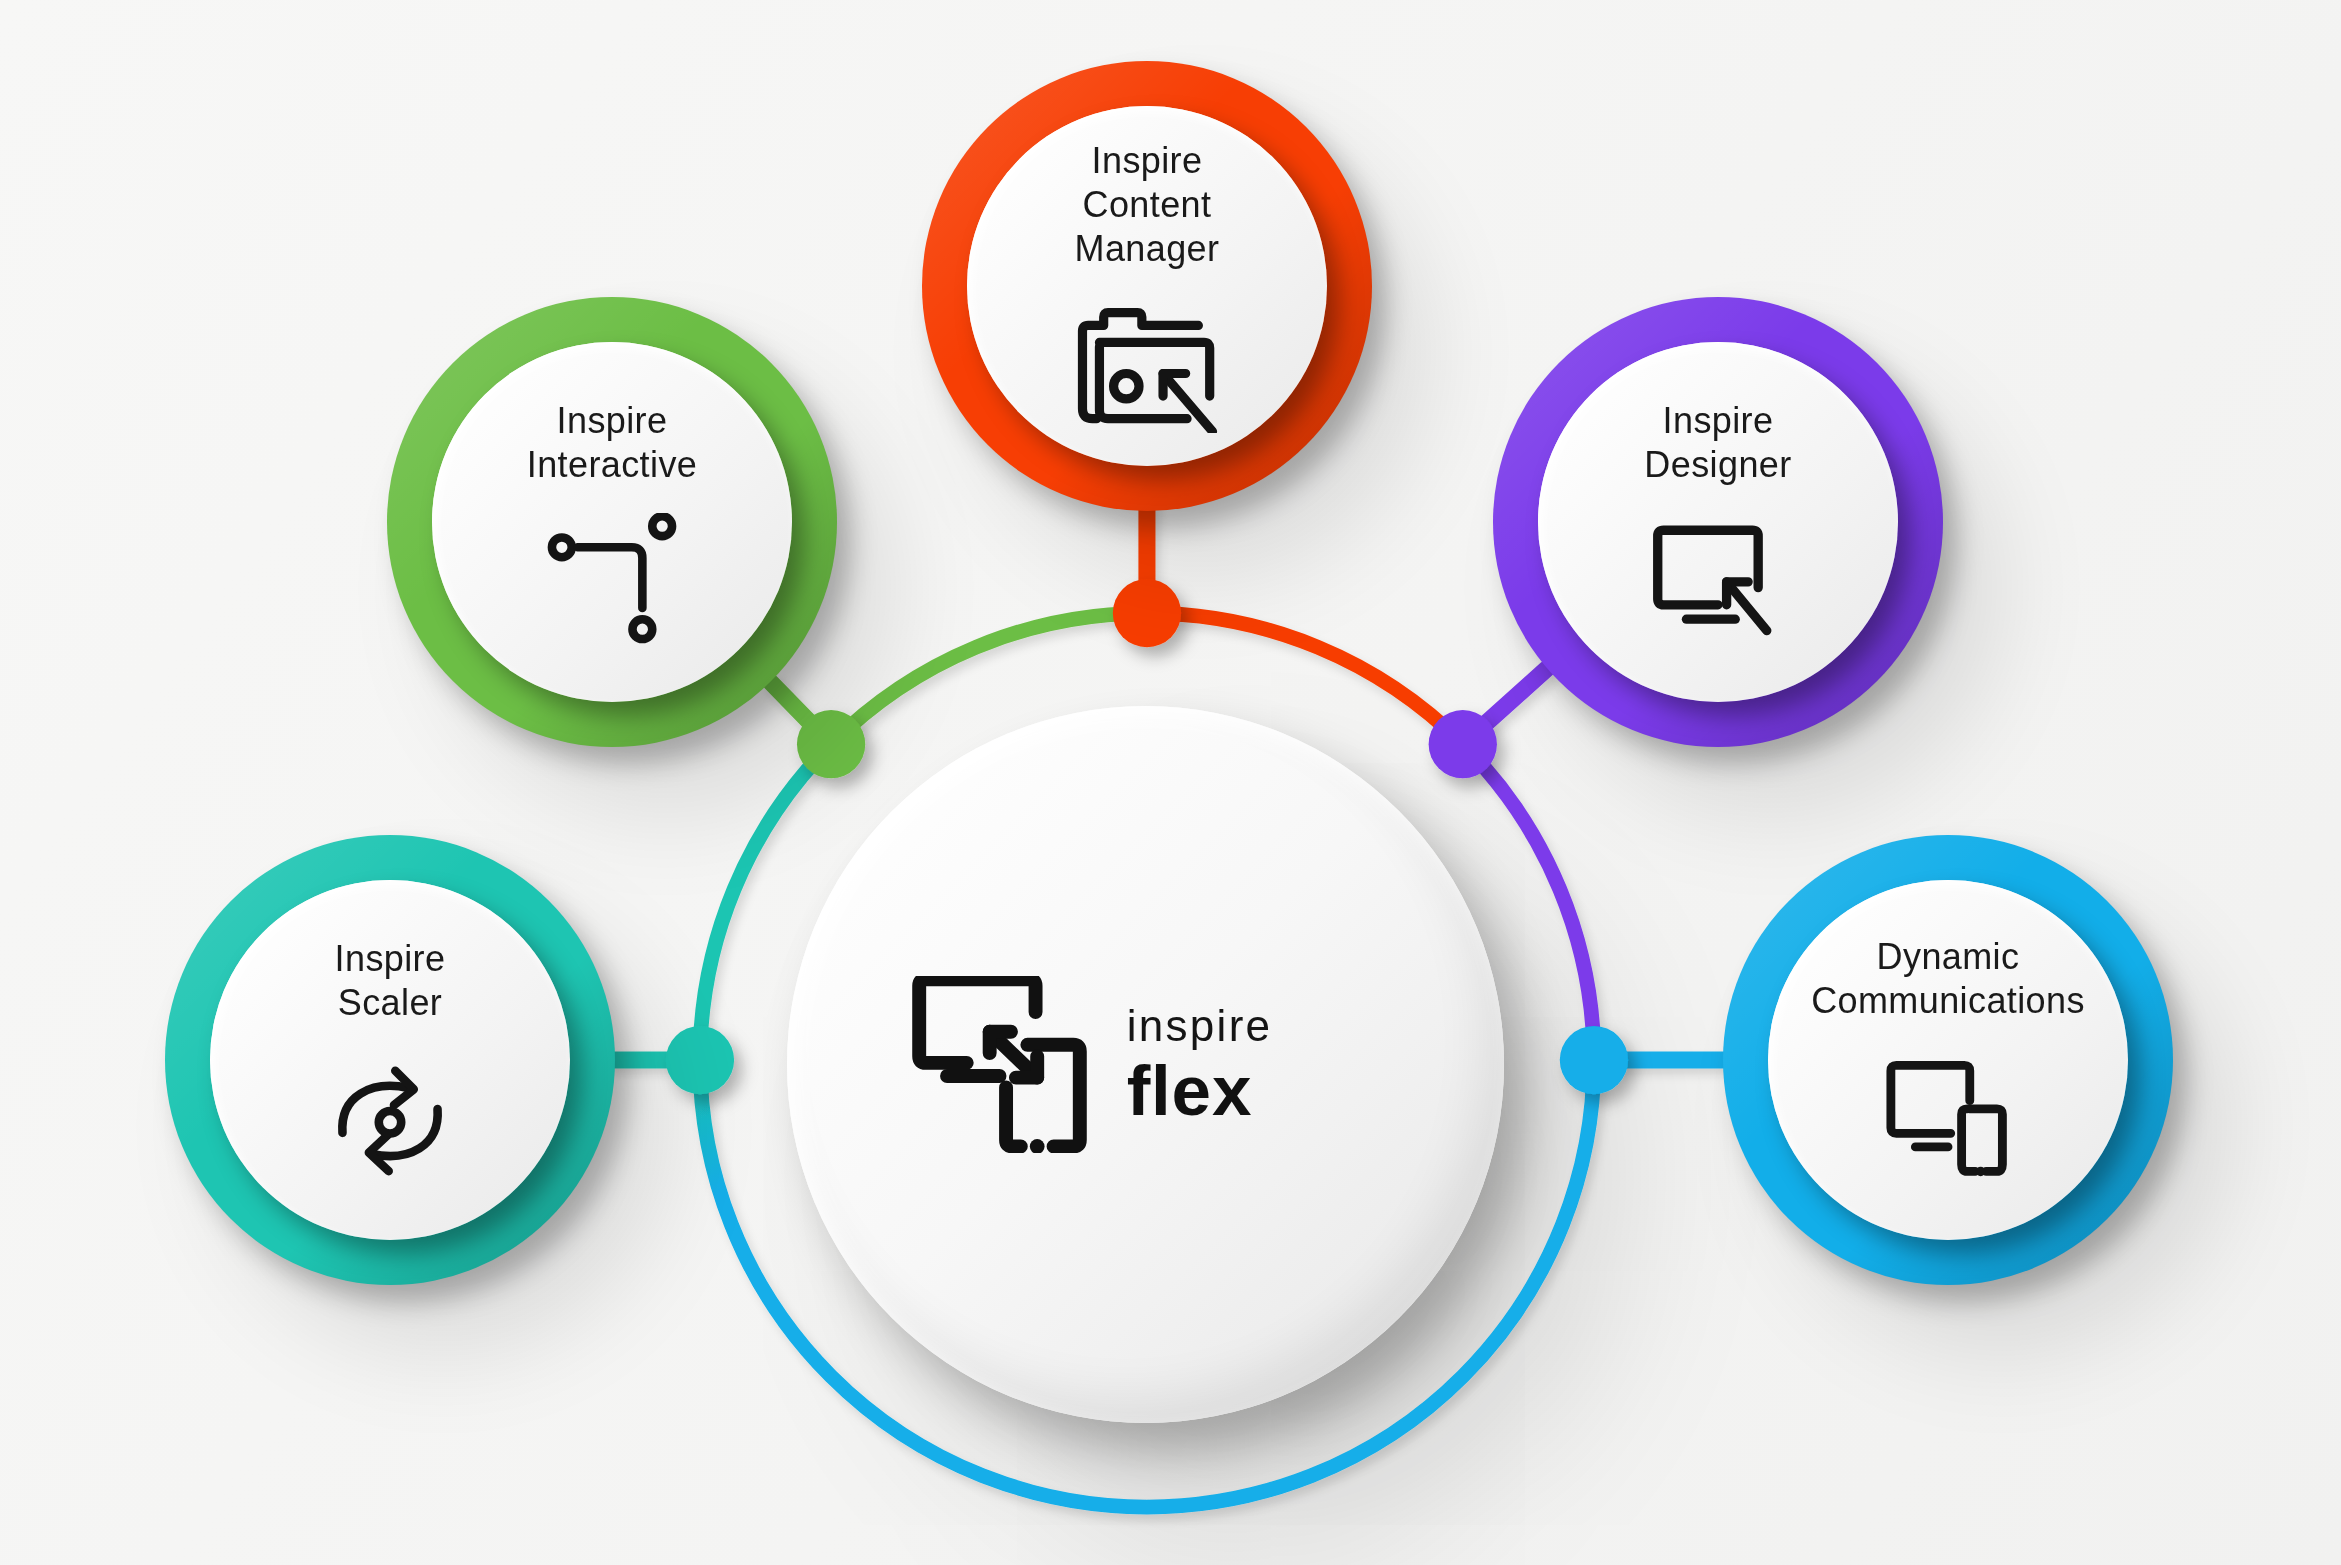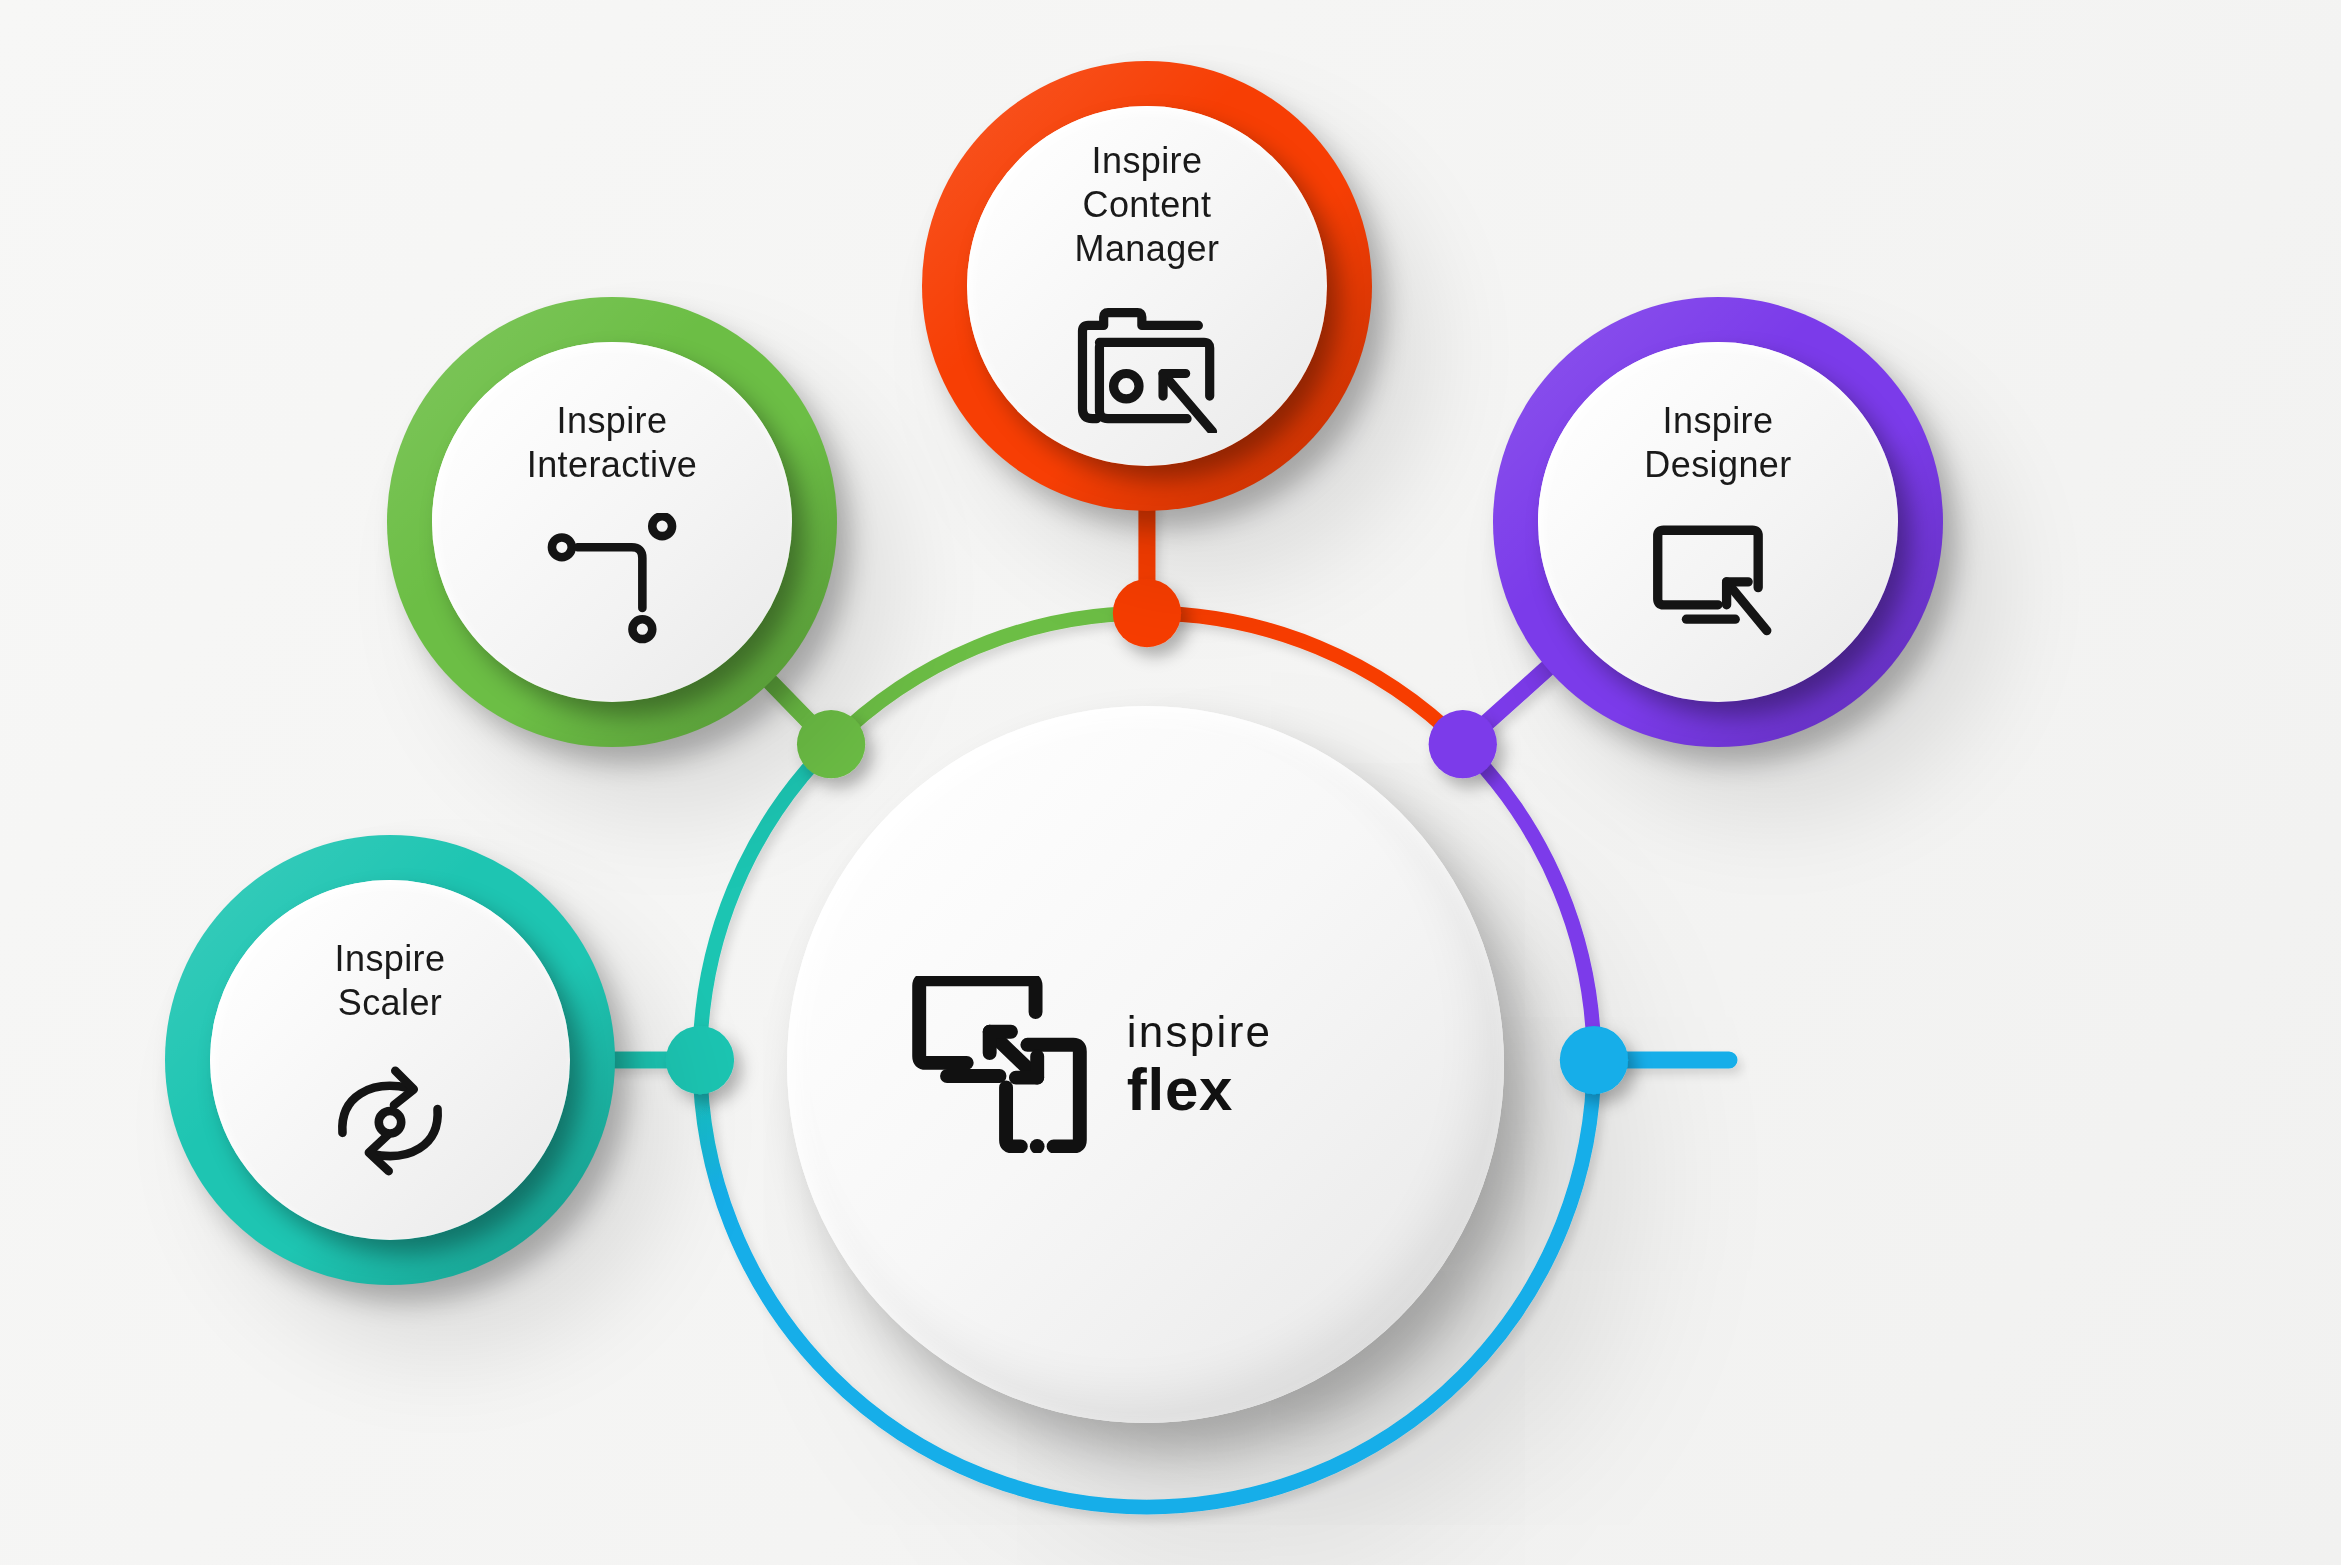--- a/index.html
+++ b/index.html
@@ -34,21 +34,21 @@
   }
   .brand{
     display:flex;align-items:center;gap:39px;
     transform:translateX(-54px);
   }
   .brand-text{display:flex;flex-direction:column;align-items:flex-start;}
   .brand-top{
     font-size:44px;letter-spacing:2.3px;color:#151515;font-weight:500;line-height:1.05;
   }
   .brand-bottom{
-    font-size:60px;font-weight:bold;letter-spacing:0.8px;color:#111;line-height:1.0;margin-top:5px;
+    font-size:71px;font-weight:bold;letter-spacing:0.8px;color:#111;line-height:1.0;margin-top:5px;
   }
 
   
   .net{position:absolute;left:0;top:0;z-index:2;}
   .arc{fill:none;stroke-width:19;stroke-linecap:round;}
   .arc-teal  {stroke:var(--c-inspire-scaler,#1EC5B2);}
   .arc-green {stroke:var(--c-inspire-interactive,#6CBE45);}
   .arc-orange{stroke:var(--c-inspire-content-manager,#F73E04);}
   .arc-purple{stroke:var(--c-inspire-designer,#7B3BEA);}
   .connector{fill:none;stroke-width:22;stroke-linecap:round;}
@@ -212,15 +212,28 @@
       <svg class="icon" width="132" height="132" viewBox="0 0 100 100" aria-hidden="true">
         <path d="M 14 62 C 12 34 36 22 64 28"></path>
         <path d="M 54 15 L 68 29 L 53 41"></path>
         <path d="M 86 44 C 88 72 64 84 36 78"></path>
         <path d="M 48 64 L 34 77 L 49 91"></path>
         <circle class="ring-c" cx="50" cy="54" r="8.5"></circle>
       </svg>
     </div>
   </div>
 
+  <div class="node node-dynamic-communications">
+    <div class="face">
+      <div class="label">Dynamic
+Communications</div>
+      <svg class="icon" width="136" height="136" viewBox="0 0 100 100" aria-hidden="true">
+        <path d="M 66 38 V 16 Q 66 12 62 12 H 12 Q 8 12 8 16 V 58 Q 8 62 12 62 H 52"></path>
+        <path d="M 26 72 H 50"></path>
+        <path d="M 66 44 H 86 Q 90 44 90 48 V 85 Q 90 90 86 90 H 78"></path>
+        <path d="M 70 90 H 64 Q 60 90 60 85 V 48 Q 60 44 64 44"></path>
+        <circle class="fill-dot" cx="74" cy="90" r="3.5"></circle>
+      </svg>
+    </div>
+  </div>
 
 </div>
 
 
 </body></html>

